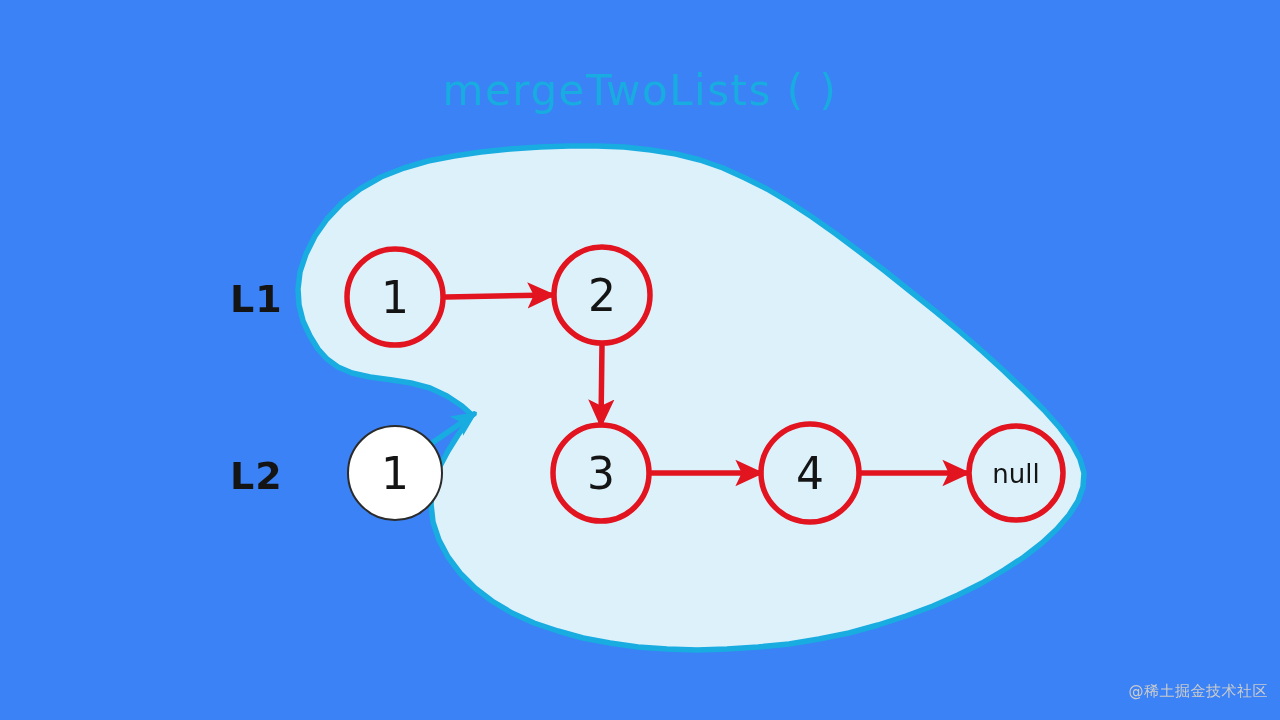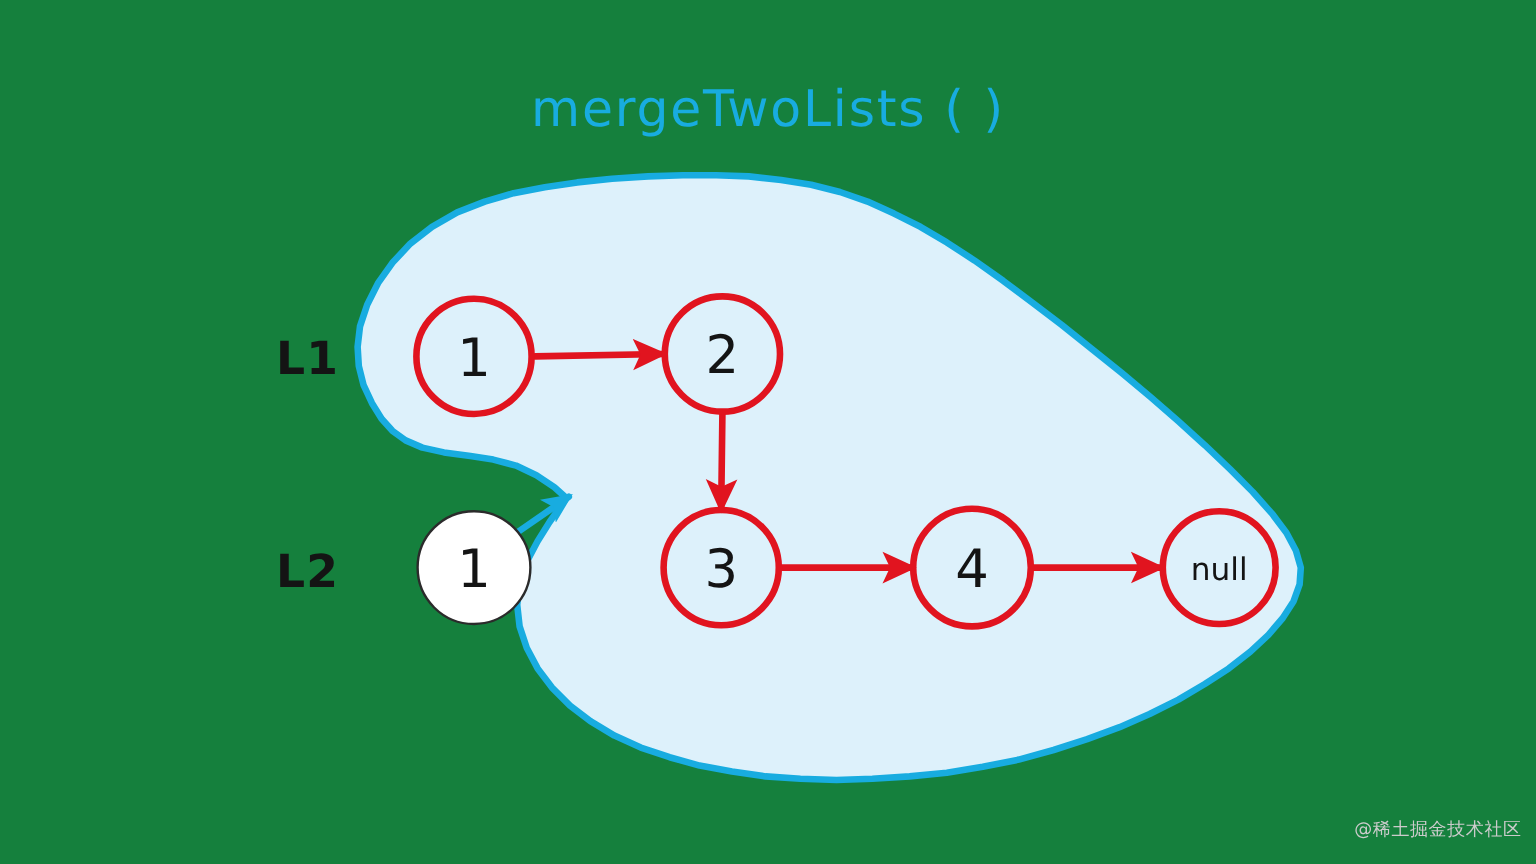--- a/index.html
+++ b/index.html
@@ -10,21 +10,21 @@
   body {
     width: 1280px;
     height: 720px;
     overflow: hidden;
     font-family: "DejaVu Sans", sans-serif;
   }
   #canvas {
     position: relative;
     width: 1280px;
     height: 720px;
-    background: #15803d;
+    background: #3b82f6;
   }
   #scene {
     position: absolute;
     inset: 0;
     width: 1280px;
     height: 720px;
   }
   .title-text {
     font-family: "DejaVu Sans", sans-serif;
     font-size: 42px;

